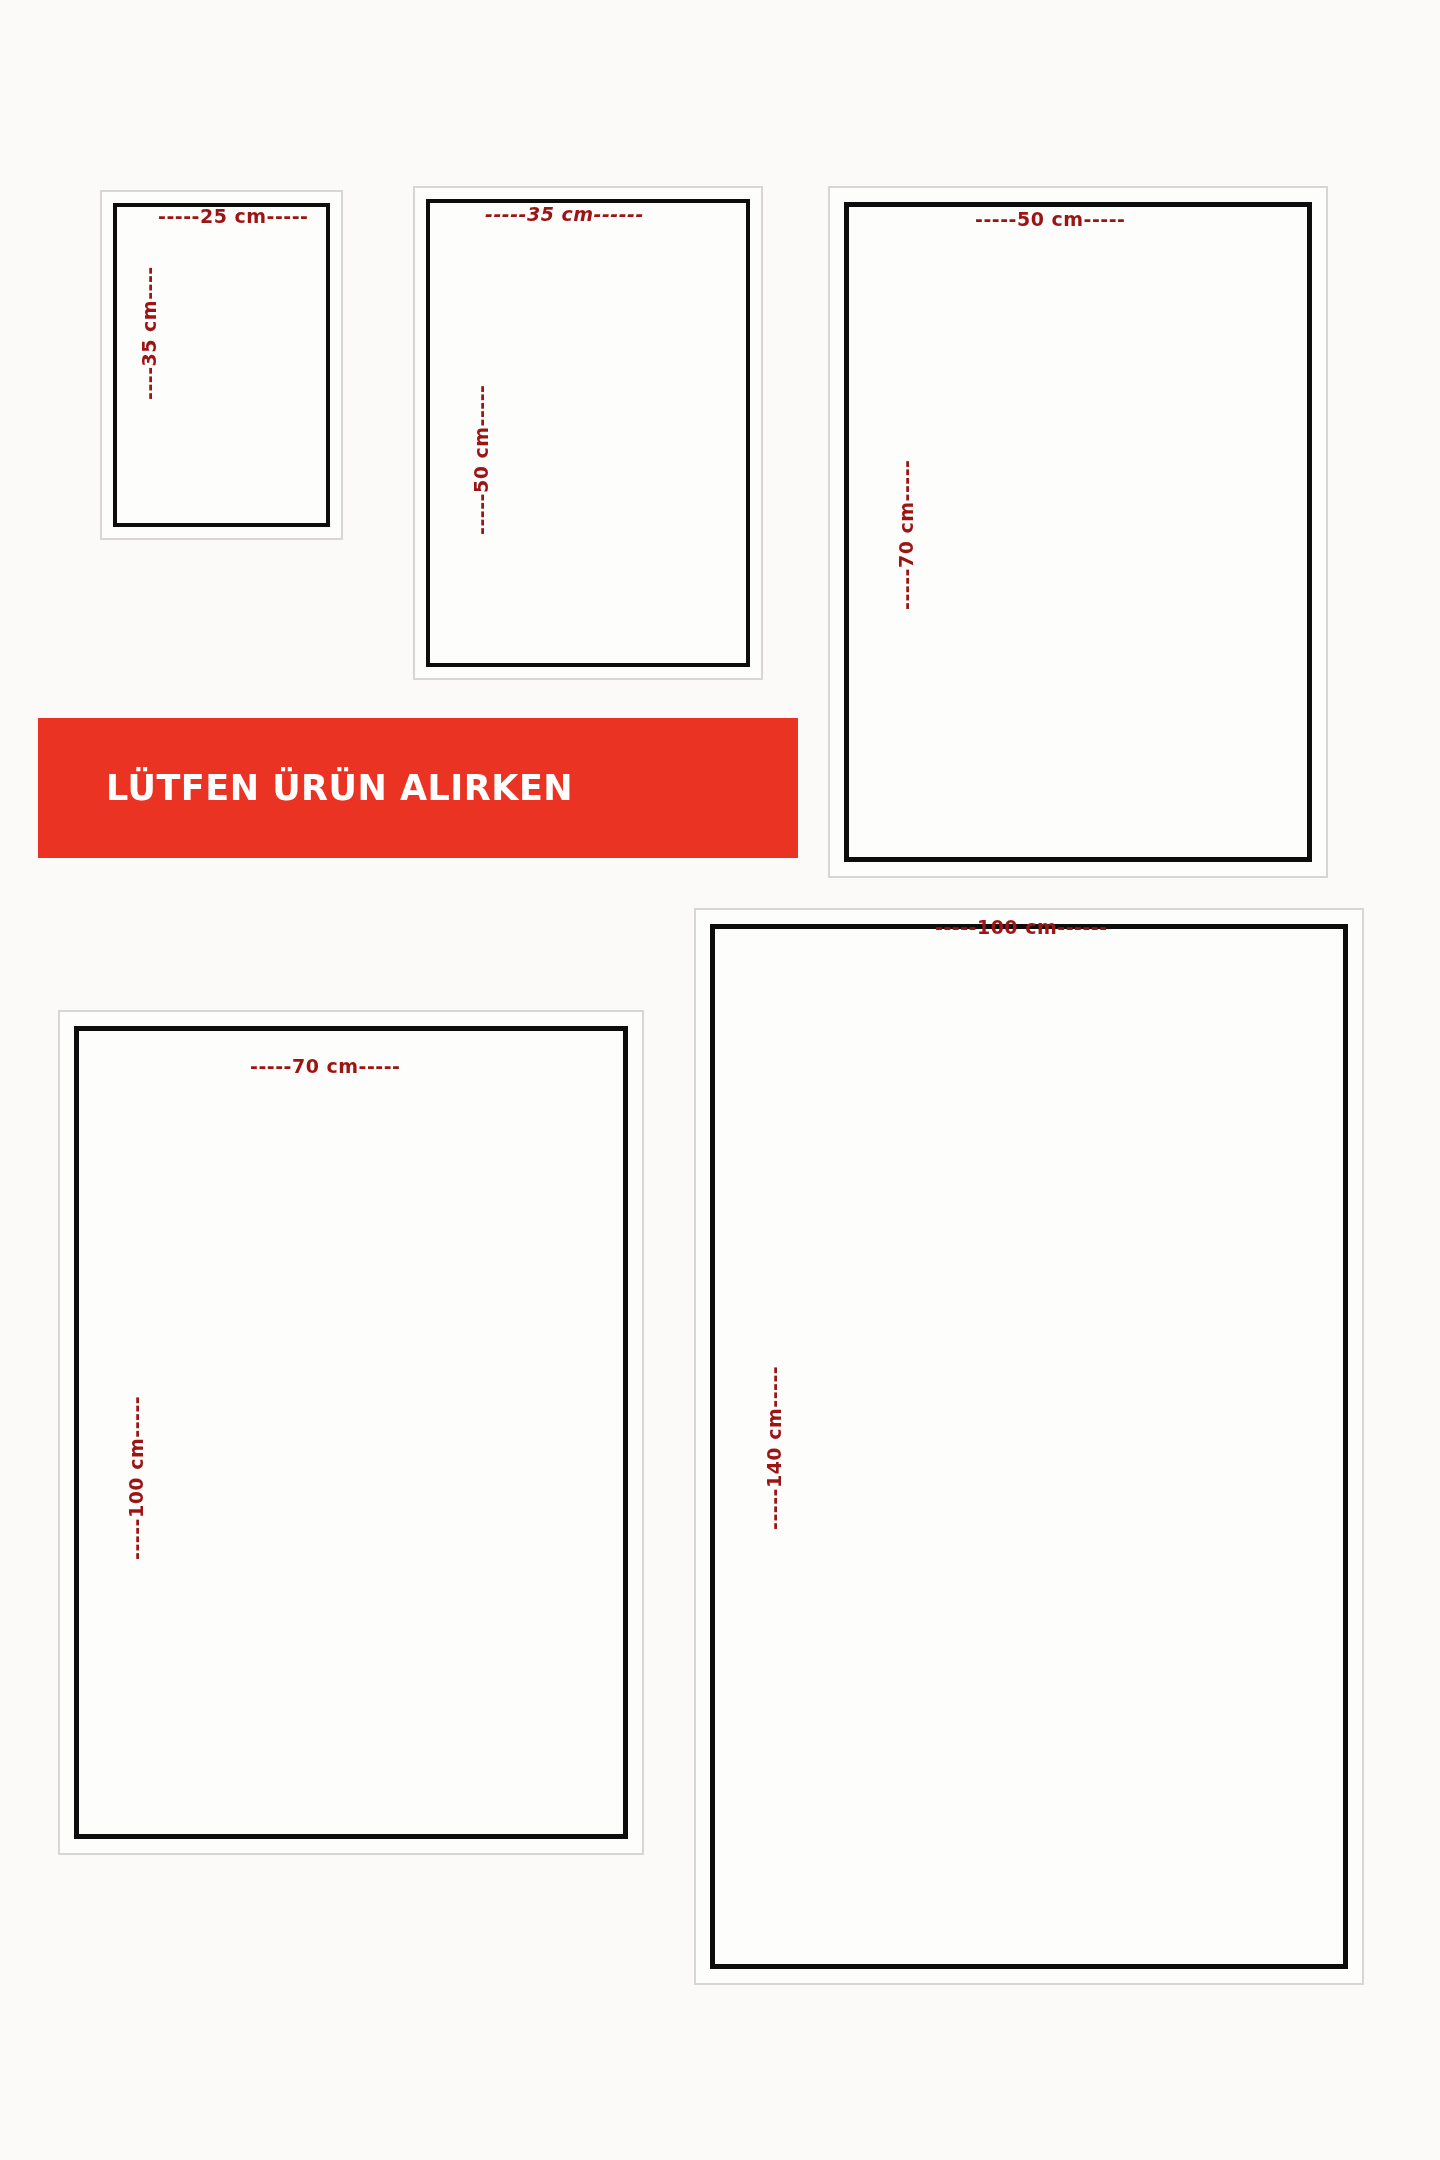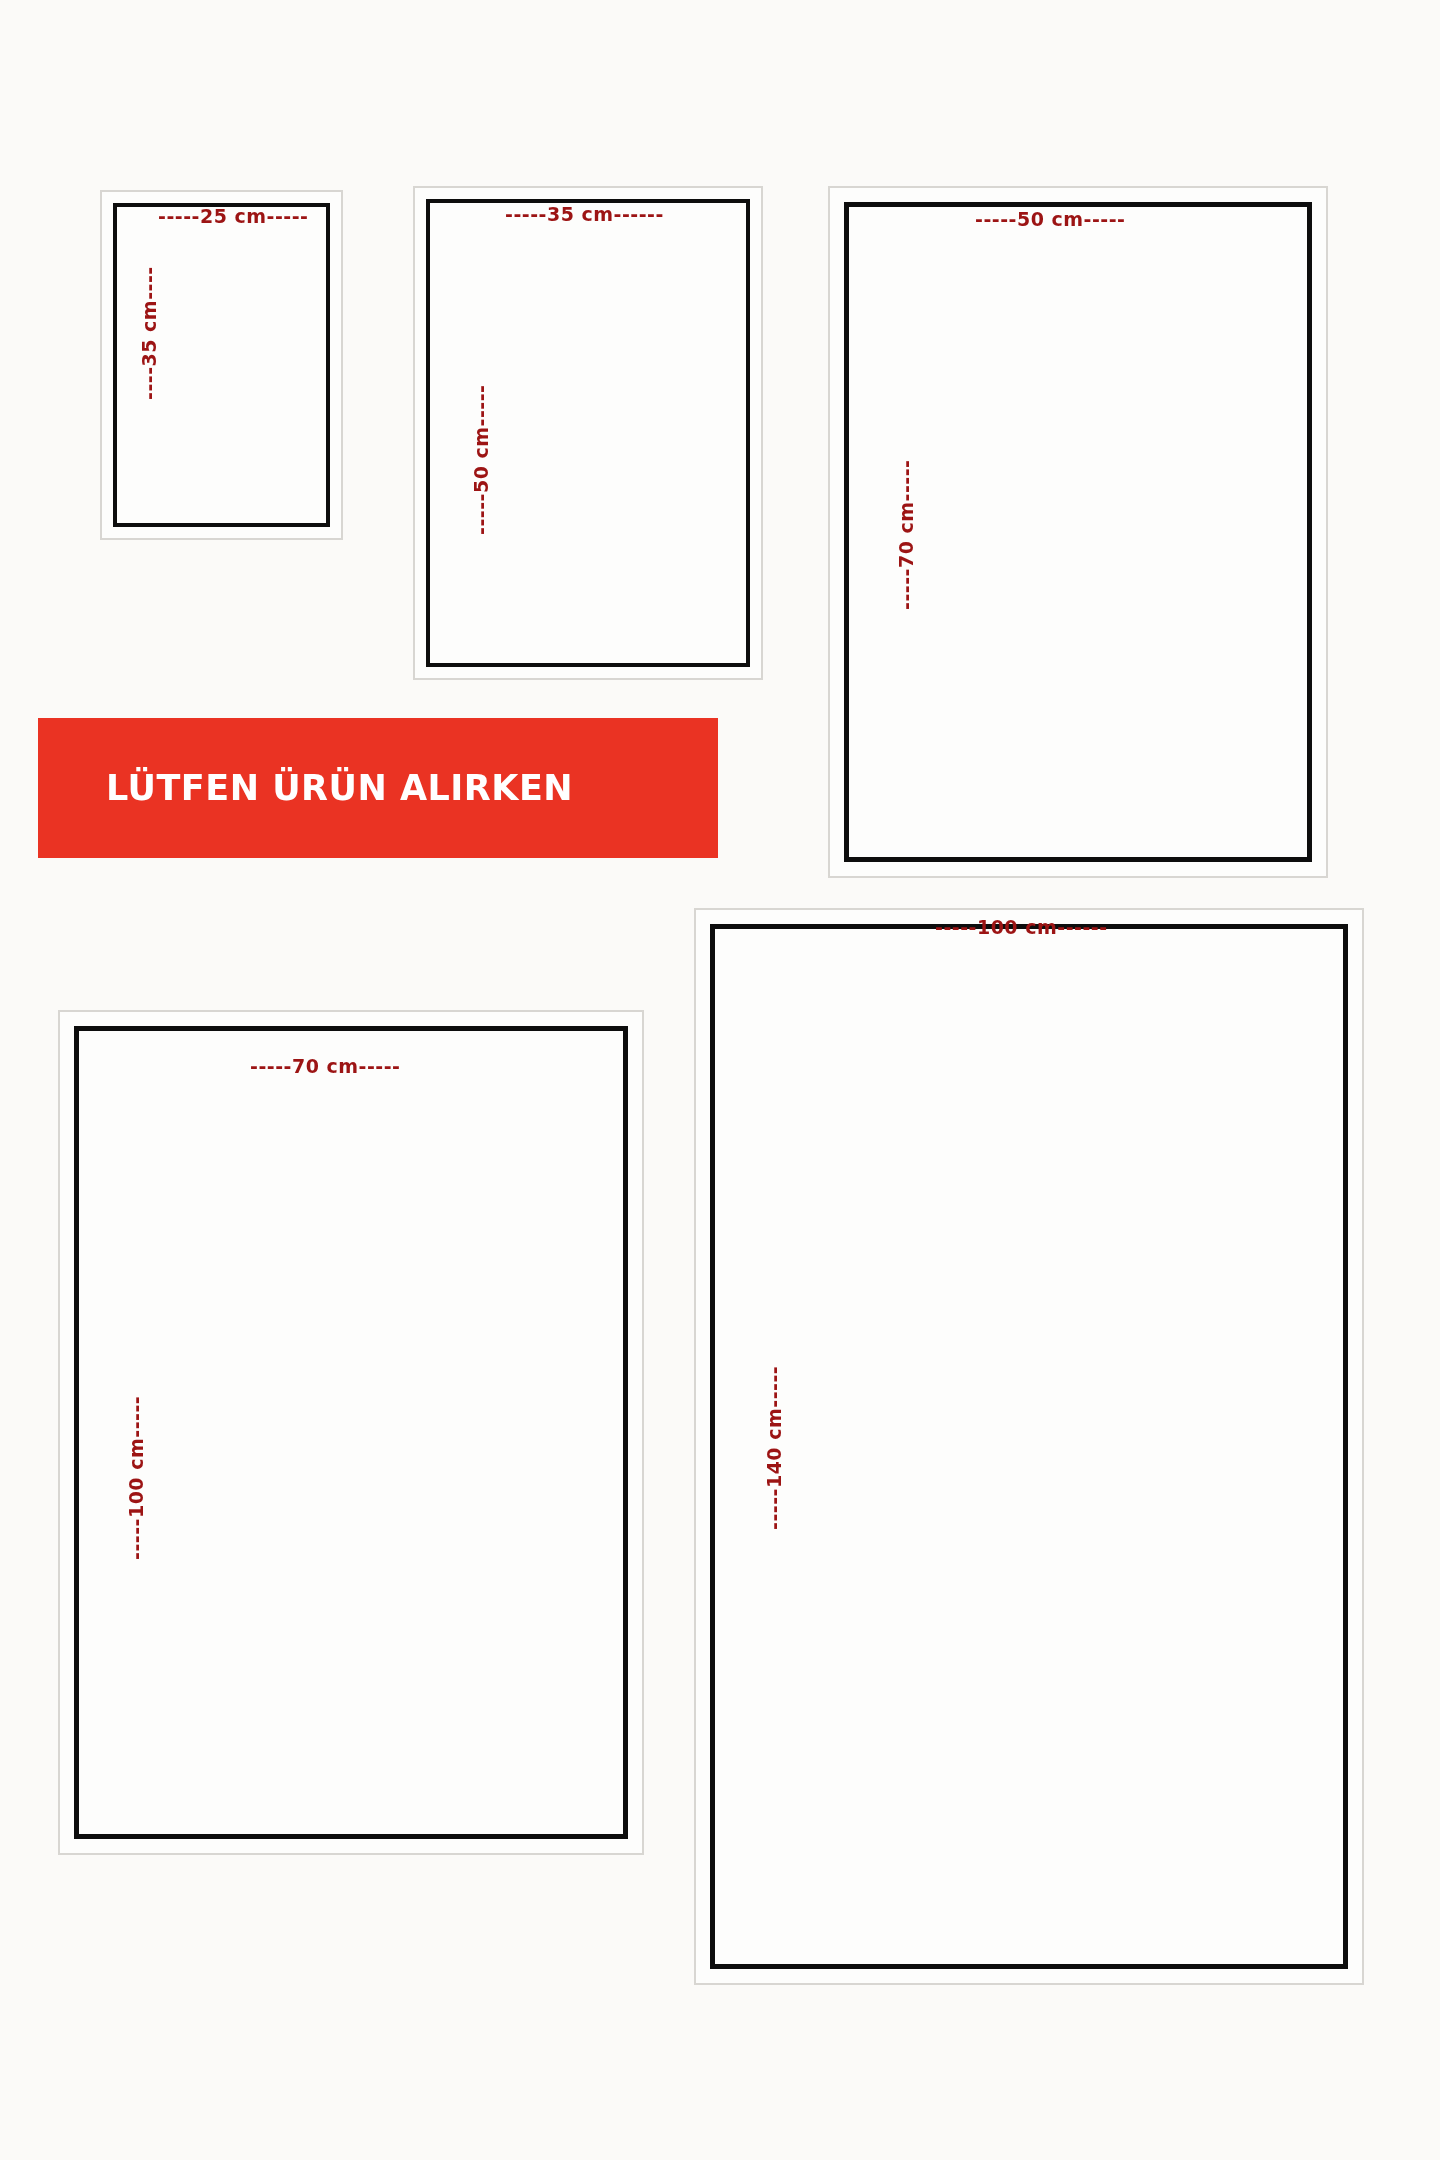--- a/index.html
+++ b/index.html
@@ -61,21 +61,21 @@
   .dim.vertical {
     transform-origin: 0 0;
     transform: rotate(-90deg);
   }
 
   
   #warning-banner {
     position: absolute;
     left: 38px;
     top: 718px;
-    width: 680px;
+    width: 760px;
     height: 140px;
     background: #ea3323;
     box-sizing: border-box;
     display: flex;
     flex-direction: column;
     justify-content: center;
     padding-left: 68px;
   }
   #warning-banner .line {
     color: #ffffff;
@@ -93,21 +93,21 @@
 
   <div class="frame thin" style="left:100px; top:190px; width:243px; height:350px;">
     <div class="inner"></div>
   </div>
   <div class="dim" style="left:110px; top:205px;margin-left:48px;">-----25 cm-----</div>
   <div class="dim vertical" style="left:138px; top:400px;">----35 cm----</div>
 
   <div class="frame thin" style="left:413px; top:186px; width:350px; height:494px;">
     <div class="inner"></div>
   </div>
-  <div class="dim" style="left:505px; top:203px;">-----35 cm------</div>
+  <div class="dim" style="left:485px; top:203px;font-style:italic;">-----35 cm------</div>
   <div class="dim vertical" style="left:470px; top:535px;">-----50 cm-----</div>
 
   <div class="frame" style="left:828px; top:186px; width:500px; height:692px;">
     <div class="inner"></div>
   </div>
   <div class="dim" style="left:975px; top:208px;">-----50 cm-----</div>
   <div class="dim vertical" style="left:895px; top:610px;">-----70 cm-----</div>
 
   <div class="frame" style="left:58px; top:1010px; width:586px; height:845px;">
     <div class="inner"></div>

